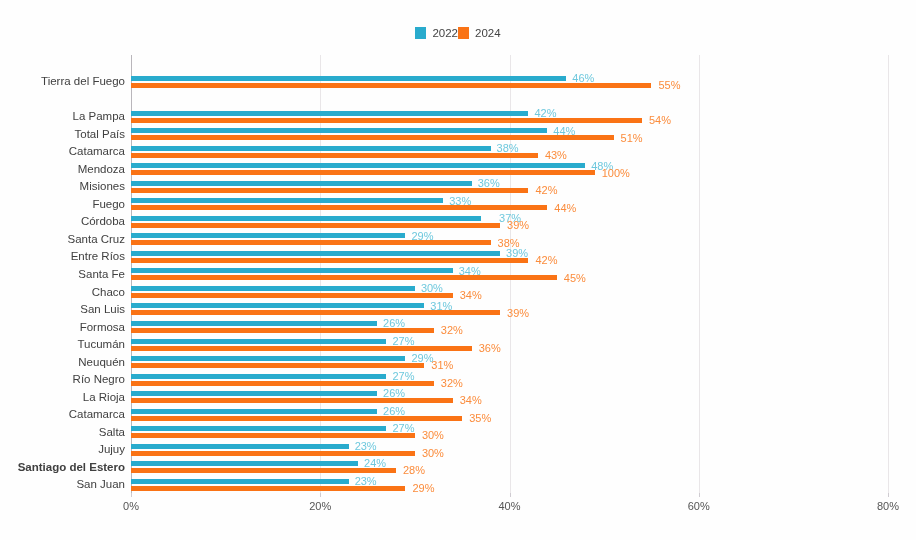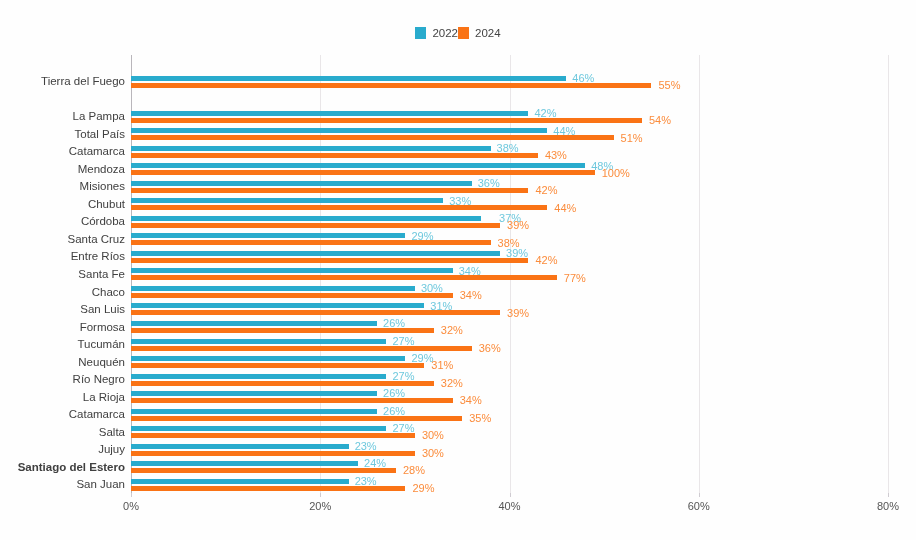--- a/index.html
+++ b/index.html
@@ -186,21 +186,21 @@
         <div class="val val-2024" style="left: 470.663px; color: rgb(251, 140, 60);">100%</div>
       </div>
       <div class="row" style="top: 122.64px; height: 17.52px; padding-left: 43px;">
         <div class="cat-label" style="color: rgb(64, 64, 64);">Misiones</div>
         <div class="bar bar-2022" style="width: 340.65px; background: rgb(41, 171, 205);"></div>
         <div class="val val-2022" style="left: 346.65px; color: rgb(110, 200, 221);">36%</div>
         <div class="bar bar-2024" style="width: 397.425px; background: rgb(250, 115, 21);"></div>
         <div class="val val-2024" style="left: 404.425px; color: rgb(251, 140, 60);">42%</div>
       </div>
       <div class="row" style="top: 140.16px; height: 17.52px;">
-        <div class="cat-label" style="color: rgb(64, 64, 64);">Chubut</div>
+        <div class="cat-label" style="color: rgb(64, 64, 64);">Fuego</div>
         <div class="bar bar-2022" style="width: 312.262px; background: rgb(41, 171, 205);"></div>
         <div class="val val-2022" style="left: 318.262px; color: rgb(110, 200, 221);">33%</div>
         <div class="bar bar-2024" style="width: 416.35px; background: rgb(250, 115, 21);"></div>
         <div class="val val-2024" style="left: 423.35px; color: rgb(251, 140, 60);">44%</div>
       </div>
       <div class="row" style="top: 157.68px; height: 17.52px;">
         <div class="cat-label" style="color: rgb(64, 64, 64);">Córdoba</div>
         <div class="bar bar-2022" style="width: 350.113px; background: rgb(41, 171, 205);"></div>
         <div class="val val-2022" style="left: 356.113px; color: rgb(110, 200, 221); margin-left: 12px;">37%</div>
         <div class="bar bar-2024" style="width: 369.037px; background: rgb(250, 115, 21);"></div>
@@ -218,21 +218,21 @@
         <div class="bar bar-2022" style="width: 369.037px; background: rgb(41, 171, 205);"></div>
         <div class="val val-2022" style="left: 375.037px; color: rgb(110, 200, 221);">39%</div>
         <div class="bar bar-2024" style="width: 397.425px; background: rgb(250, 115, 21);"></div>
         <div class="val val-2024" style="left: 404.425px; color: rgb(251, 140, 60);">42%</div>
       </div>
       <div class="row" style="top: 210.24px; height: 17.52px;">
         <div class="cat-label" style="color: rgb(64, 64, 64);">Santa Fe</div>
         <div class="bar bar-2022" style="width: 321.725px; background: rgb(41, 171, 205);"></div>
         <div class="val val-2022" style="left: 327.725px; color: rgb(110, 200, 221);">34%</div>
         <div class="bar bar-2024" style="width: 425.812px; background: rgb(250, 115, 21);"></div>
-        <div class="val val-2024" style="left: 432.812px; color: rgb(251, 140, 60);">77%</div>
+        <div class="val val-2024" style="left: 432.812px; color: rgb(251, 140, 60);">45%</div>
       </div>
       <div class="row" style="top: 227.76px; height: 17.52px;">
         <div class="cat-label" style="color: rgb(64, 64, 64);">Chaco</div>
         <div class="bar bar-2022" style="width: 283.875px; background: rgb(41, 171, 205);"></div>
         <div class="val val-2022" style="left: 289.875px; color: rgb(110, 200, 221);">30%</div>
         <div class="bar bar-2024" style="width: 321.725px; background: rgb(250, 115, 21);"></div>
         <div class="val val-2024" style="left: 328.725px; color: rgb(251, 140, 60);">34%</div>
       </div>
       <div class="row" style="top: 245.28px; height: 17.52px;">
         <div class="cat-label" style="color: rgb(64, 64, 64);">San Luis</div>

